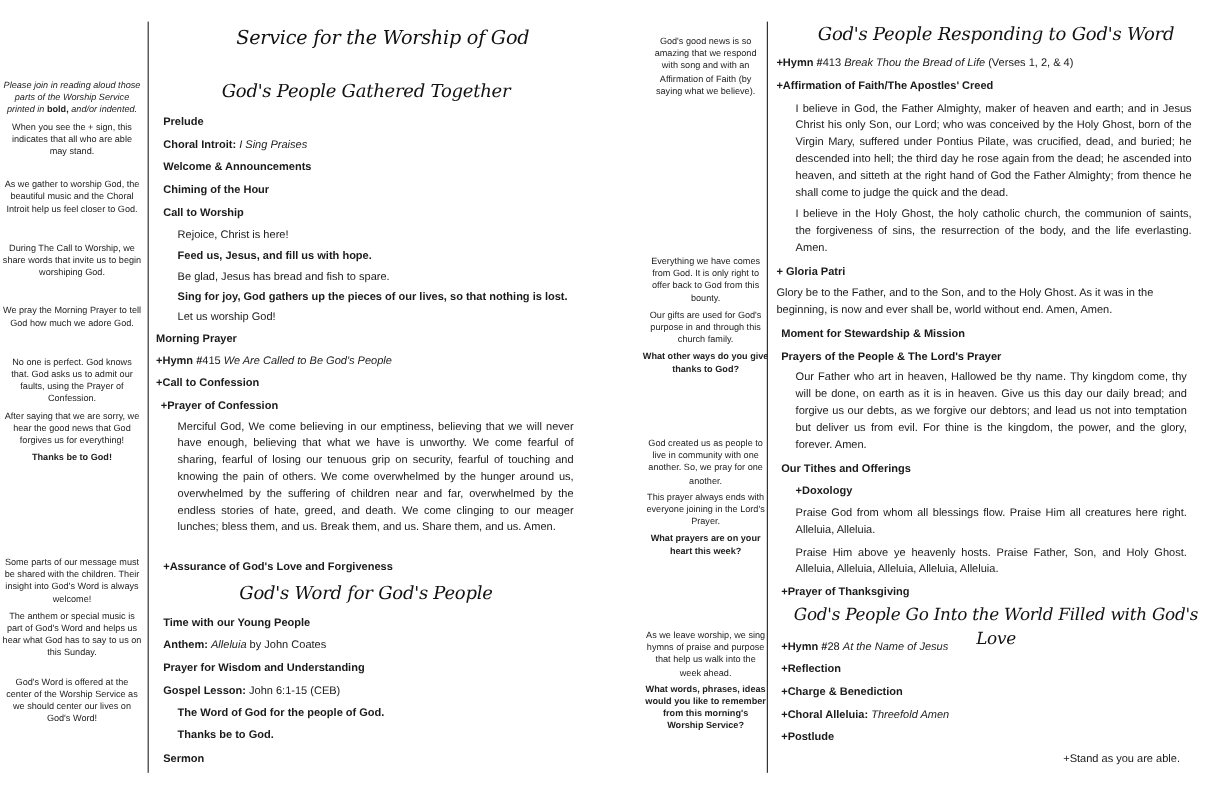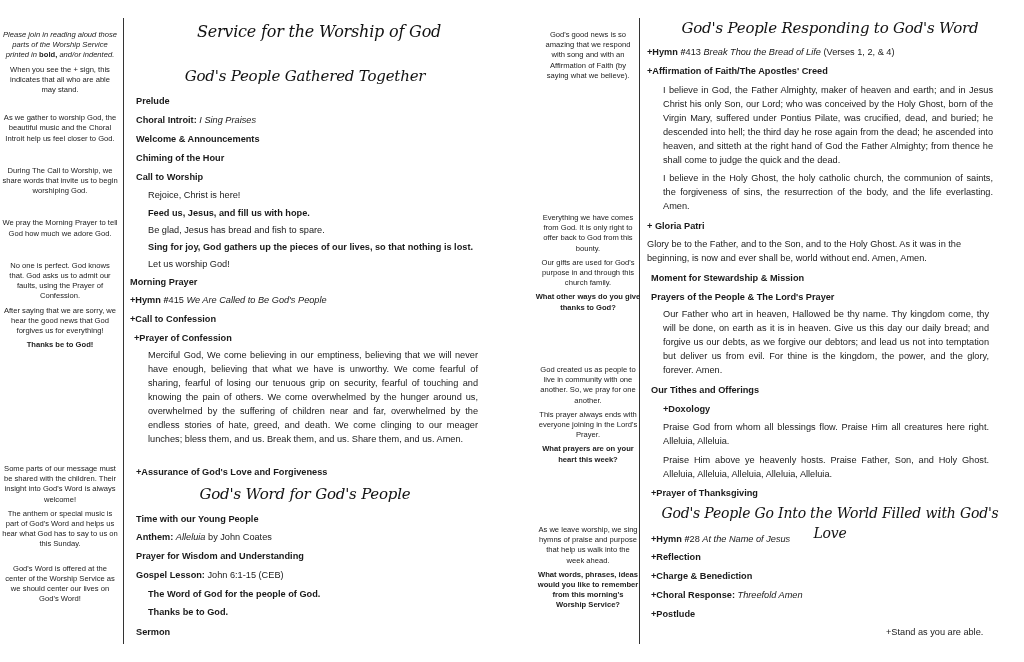--- a/index.html
+++ b/index.html
@@ -3,21 +3,21 @@
 <meta charset="utf-8">
 <style>
   html, body { margin: 0; padding: 0; background: #ffffff; }
   body { width: 1024px; height: 662px; position: relative; overflow: hidden;
          font-family: "Liberation Sans", "DejaVu Sans", sans-serif; color: #1a1a1a; }
   .abs { position: absolute; }
   .divider { position: absolute; width: 1px; background: #333; }
   .side { position: absolute; font-size: 7.6px; line-height: 10.2px; text-align: center; color: #222; }
   .side p { margin: 0; }
   .side .b { font-weight: bold; }
-  .side .i { font-style: italic; }
+  .side .i { font-style: italic; margin-top: 36px; }
   .script { font-family: "DejaVu Serif", serif; font-style: italic; text-align: center; color: #111; letter-spacing: -0.2px; }
   .item { position: absolute; font-size: 9.2px; line-height: 12px; white-space: nowrap; }
   .bold { font-weight: bold; }
   .it { font-style: italic; font-weight: normal; }
   .reg { font-weight: normal; }
   .para { position: absolute; font-size: 9.2px; line-height: 14px; text-align: justify; text-align-last: left; }
 </style>
 </head>
 <body>
 
@@ -98,15 +98,15 @@
 <div class="para" style="left:663px; top:307px; width:326px;">Our Father who art in heaven, Hallowed be thy name. Thy kingdom come, thy will be done, on earth as it is in heaven. Give us this day our daily bread; and forgive us our debts, as we forgive our debtors; and lead us not into temptation but deliver us from evil.  For thine is the kingdom, the power, and the glory, forever. Amen.</div>
 <div class="item bold" style="left:651px; top:384px;">Our Tithes and Offerings</div>
 <div class="item bold" style="left:663px; top:403px;">+Doxology</div>
 <div class="para" style="left:663px; top:420px; width:326px;">Praise God from whom all blessings flow. Praise Him all creatures here right.  Alleluia, Alleluia.</div>
 <div class="para" style="left:663px; top:453px; width:326px;">Praise Him above ye heavenly hosts. Praise Father, Son, and Holy Ghost. Alleluia, Alleluia, Alleluia, Alleluia, Alleluia.</div>
 <div class="item bold" style="left:651px; top:487px;">+Prayer of Thanksgiving</div>
 <div class="abs script" style="left:645px; top:503px; width:370px; font-size:14px; line-height:20px;text-align:center;">God's People Go Into the World Filled with God's Love</div>
 <div class="item bold" style="left:651px; top:533px;"><span>+Hymn #</span><span class="reg">28</span> <span class="it">At the Name of Jesus</span></div>
 <div class="item bold" style="left:651px; top:551px;">+Reflection</div>
 <div class="item bold" style="left:651px; top:570px;">+Charge &amp; Benediction</div>
-<div class="item bold" style="left:651px; top:589px;"><span>+Choral Response:</span> <span class="it">Threefold Amen</span></div>
+<div class="item bold" style="left:651px; top:589px;"><span>+Choral Alleluia:</span> <span class="it">Threefold Amen</span></div>
 <div class="item bold" style="left:651px; top:608px;">+Postlude</div>
 <div class="item" style="left:886px; top:626px;">+Stand as you are able.</div>
 
 </body></html>

